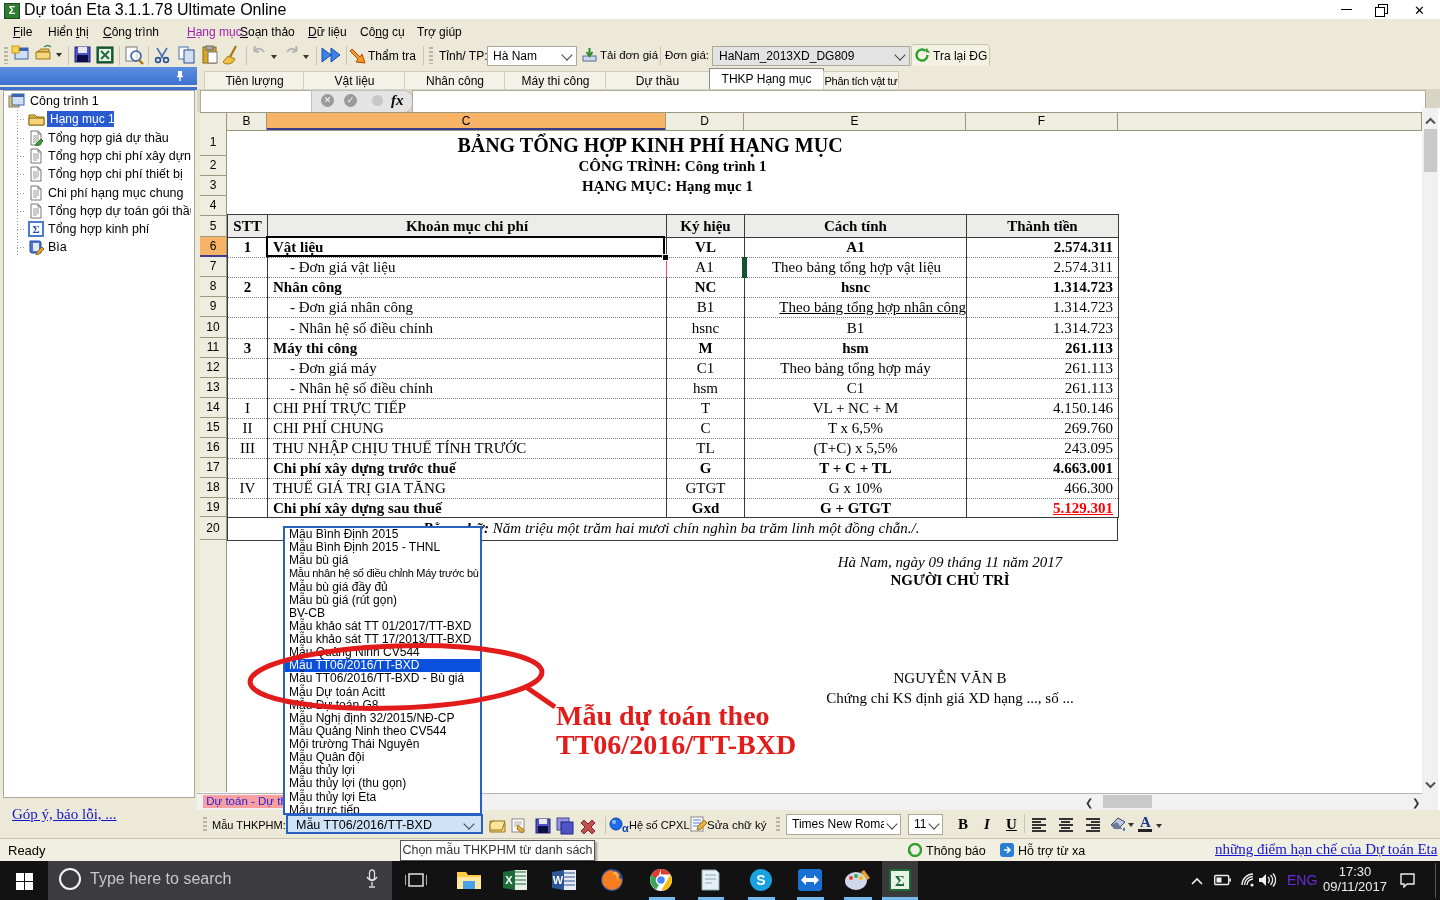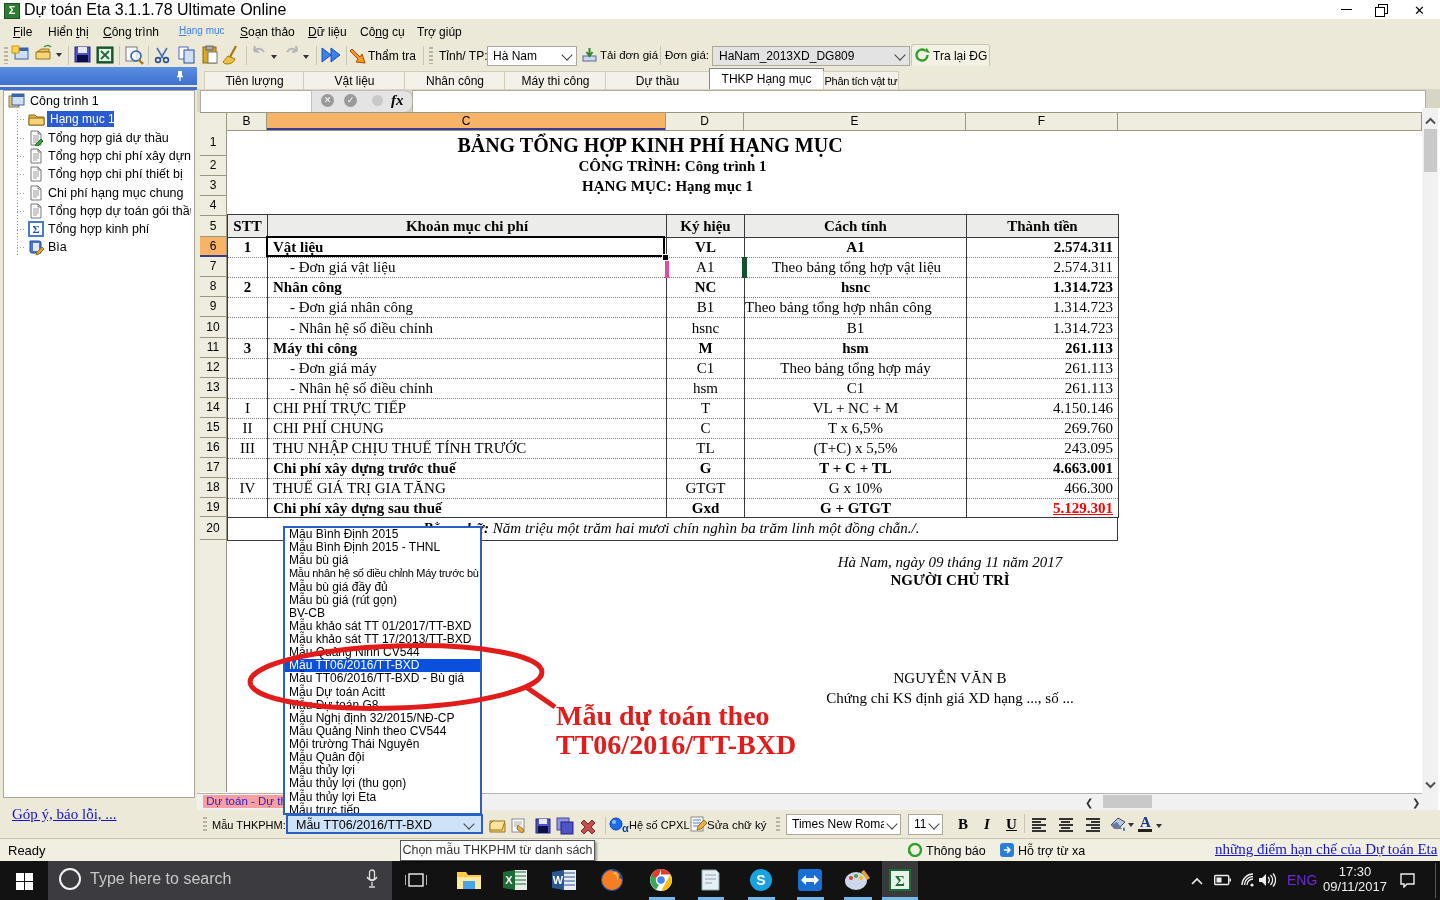--- a/index.html
+++ b/index.html
@@ -21,21 +21,21 @@
 <div class="abs" style="left:24px;top:1px;font-size:16px;color:#000;">Dự toán Eta 3.1.1.78 Ultimate Online</div>
 <div class="abs" style="left:1341px;top:9px;width:11px;height:1px;background:#000;"></div>
 <div class="abs" style="left:1378px;top:4px;width:8px;height:8px;border:1px solid #000;background:#fff;"></div>
 <div class="abs" style="left:1375px;top:7px;width:8px;height:8px;border:1px solid #000;background:#fff;"></div>
 <div class="abs" style="left:1414px;top:3px;font-size:13px;color:#000;">✕</div>
 
 <div class="abs beige" style="left:0;top:19px;width:1440px;height:24px;border-bottom:1px solid #d8d4c0;"></div>
 <div class="abs" style="left:13px;top:25px;font-size:12px;color:#000;"><u>F</u>ile</div>
 <div class="abs" style="left:48px;top:25px;font-size:12px;color:#000;">Hiển <u>t</u>hị</div>
 <div class="abs" style="left:103px;top:25px;font-size:12px;color:#000;"><u>C</u>ông trình</div>
-<div class="abs" style="left:179px;top:25px;font-size:10px;color:#3b82f6;"><u>H</u>ạng mục</div>
+<div class="abs" style="left:187px;top:25px;font-size:12px;color:#a21caf;"><u>H</u>ạng mục</div>
 <div class="abs" style="left:240px;top:25px;font-size:12px;color:#000;"><u>S</u>oạn thảo</div>
 <div class="abs" style="left:308px;top:25px;font-size:12px;color:#000;"><u>D</u>ữ liệu</div>
 <div class="abs" style="left:360px;top:25px;font-size:12px;color:#000;">Cô<u>n</u>g cụ</div>
 <div class="abs" style="left:417px;top:25px;font-size:12px;color:#000;">Trợ <u>g</u>iúp</div>
 <div class="abs beige" style="left:0;top:43px;width:1440px;height:25px;"></div>
 <div class="grip" style="left:4px;top:47px;height:17px;"></div>
 <svg class="abs" style="left:0;top:43px;" width="1440" height="25" viewBox="0 0 1440 25">
 <rect x="15" y="5" width="13" height="11" fill="#cfe0f5" stroke="#3a63a8"></rect>
       <rect x="15" y="5" width="13" height="3" fill="#3a63a8"></rect>
       <rect x="12" y="3" width="7" height="7" fill="#ffd34d" stroke="#c89a10"></rect>
@@ -244,37 +244,37 @@
         </tr>
         <tr style="height:20px;">
           <td style="overflow:hidden;white-space:nowrap;border-top:1px solid #3a3a3a;border-left:1px solid #3a3a3a;border-right:1px solid #3a3a3a;text-align:center;font-weight:bold;">1</td>
           <td style="overflow:hidden;white-space:nowrap;border-top:1px solid #3a3a3a;border-left:1px solid #3a3a3a;border-right:1px solid #3a3a3a;text-align:left;padding-left:5px;font-weight:bold;">Vật liệu</td>
           <td style="overflow:hidden;white-space:nowrap;border-top:1px solid #3a3a3a;border-left:1px solid #3a3a3a;border-right:1px solid #3a3a3a;text-align:center;font-weight:bold;">VL</td>
           <td style="overflow:hidden;white-space:nowrap;border-top:1px solid #3a3a3a;border-left:1px solid #3a3a3a;border-right:1px solid #3a3a3a;text-align:center;font-weight:bold;">A1</td>
           <td style="overflow:hidden;white-space:nowrap;border-top:1px solid #3a3a3a;border-left:1px solid #3a3a3a;border-right:1px solid #3a3a3a;text-align:right;padding-right:5px;font-weight:bold;">2.574.311</td>
         </tr>
         <tr style="height:20px;">
           <td style="overflow:hidden;white-space:nowrap;border-top:1px dotted #808080;border-left:1px solid #3a3a3a;border-right:1px solid #3a3a3a;text-align:center;"></td>
-          <td style="overflow:hidden;white-space:nowrap;border-top:1px dotted #808080;border-left:1px solid #3a3a3a;border-right:4px solid #ec4899;text-align:left;padding-left:22px;">- Đơn giá vật liệu</td>
+          <td style="overflow:hidden;white-space:nowrap;border-top:1px dotted #808080;border-left:1px solid #3a3a3a;border-right:1px solid #ec4899;text-align:left;padding-left:22px;">- Đơn giá vật liệu</td>
           <td style="overflow:hidden;white-space:nowrap;border-top:1px dotted #808080;border-left:1px solid #3a3a3a;border-right:1px solid #3a3a3a;text-align:center;">A1</td>
           <td style="overflow:hidden;white-space:nowrap;border-top:1px dotted #808080;border-left:5px solid #14532d;border-right:1px solid #3a3a3a;text-align:center;">Theo bảng tổng hợp vật liệu</td>
           <td style="overflow:hidden;white-space:nowrap;border-top:1px dotted #808080;border-left:1px solid #3a3a3a;border-right:1px solid #3a3a3a;text-align:right;padding-right:5px;">2.574.311</td>
         </tr>
         <tr style="height:20px;">
           <td style="overflow:hidden;white-space:nowrap;border-top:1px dotted #808080;border-left:1px solid #3a3a3a;border-right:1px solid #3a3a3a;text-align:center;font-weight:bold;">2</td>
           <td style="overflow:hidden;white-space:nowrap;border-top:1px dotted #808080;border-left:1px solid #3a3a3a;border-right:1px solid #3a3a3a;text-align:left;padding-left:5px;font-weight:bold;">Nhân công</td>
           <td style="overflow:hidden;white-space:nowrap;border-top:1px dotted #808080;border-left:1px solid #3a3a3a;border-right:1px solid #3a3a3a;text-align:center;font-weight:bold;">NC</td>
           <td style="overflow:hidden;white-space:nowrap;border-top:1px dotted #808080;border-left:1px solid #3a3a3a;border-right:1px solid #3a3a3a;text-align:center;font-weight:bold;">hsnc</td>
           <td style="overflow:hidden;white-space:nowrap;border-top:1px dotted #808080;border-left:1px solid #3a3a3a;border-right:1px solid #3a3a3a;text-align:right;padding-right:5px;font-weight:bold;">1.314.723</td>
         </tr>
         <tr style="height:20px;">
           <td style="overflow:hidden;white-space:nowrap;border-top:1px dotted #808080;border-left:1px solid #3a3a3a;border-right:1px solid #3a3a3a;text-align:center;"></td>
           <td style="overflow:hidden;white-space:nowrap;border-top:1px dotted #808080;border-left:1px solid #3a3a3a;border-right:1px solid #3a3a3a;text-align:left;padding-left:22px;">- Đơn giá nhân công</td>
           <td style="overflow:hidden;white-space:nowrap;border-top:1px dotted #808080;border-left:1px solid #3a3a3a;border-right:1px solid #3a3a3a;text-align:center;">B1</td>
-          <td style="overflow:hidden;white-space:nowrap;border-top:1px dotted #808080;border-left:1px solid #3a3a3a;border-right:1px solid #3a3a3a;text-align:left;">Theo bảng tổng hợp nhân công</td>
+          <td style="overflow:hidden;white-space:nowrap;border-top:1px dotted #808080;border-left:1px solid #3a3a3a;border-right:1px solid #3a3a3a;text-align:right;text-decoration:underline;">Theo bảng tổng hợp nhân công</td>
           <td style="overflow:hidden;white-space:nowrap;border-top:1px dotted #808080;border-left:1px solid #3a3a3a;border-right:1px solid #3a3a3a;text-align:right;padding-right:5px;">1.314.723</td>
         </tr>
         <tr style="height:21px;">
           <td style="overflow:hidden;white-space:nowrap;border-top:1px dotted #808080;border-left:1px solid #3a3a3a;border-right:1px solid #3a3a3a;text-align:center;"></td>
           <td style="overflow:hidden;white-space:nowrap;border-top:1px dotted #808080;border-left:1px solid #3a3a3a;border-right:1px solid #3a3a3a;text-align:left;padding-left:22px;">- Nhân hệ số điều chỉnh</td>
           <td style="overflow:hidden;white-space:nowrap;border-top:1px dotted #808080;border-left:1px solid #3a3a3a;border-right:1px solid #3a3a3a;text-align:center;">hsnc</td>
           <td style="overflow:hidden;white-space:nowrap;border-top:1px dotted #808080;border-left:1px solid #3a3a3a;border-right:1px solid #3a3a3a;text-align:center;">B1</td>
           <td style="overflow:hidden;white-space:nowrap;border-top:1px dotted #808080;border-left:1px solid #3a3a3a;border-right:1px solid #3a3a3a;text-align:right;padding-right:5px;">1.314.723</td>
         </tr>
         <tr style="height:20px;">

